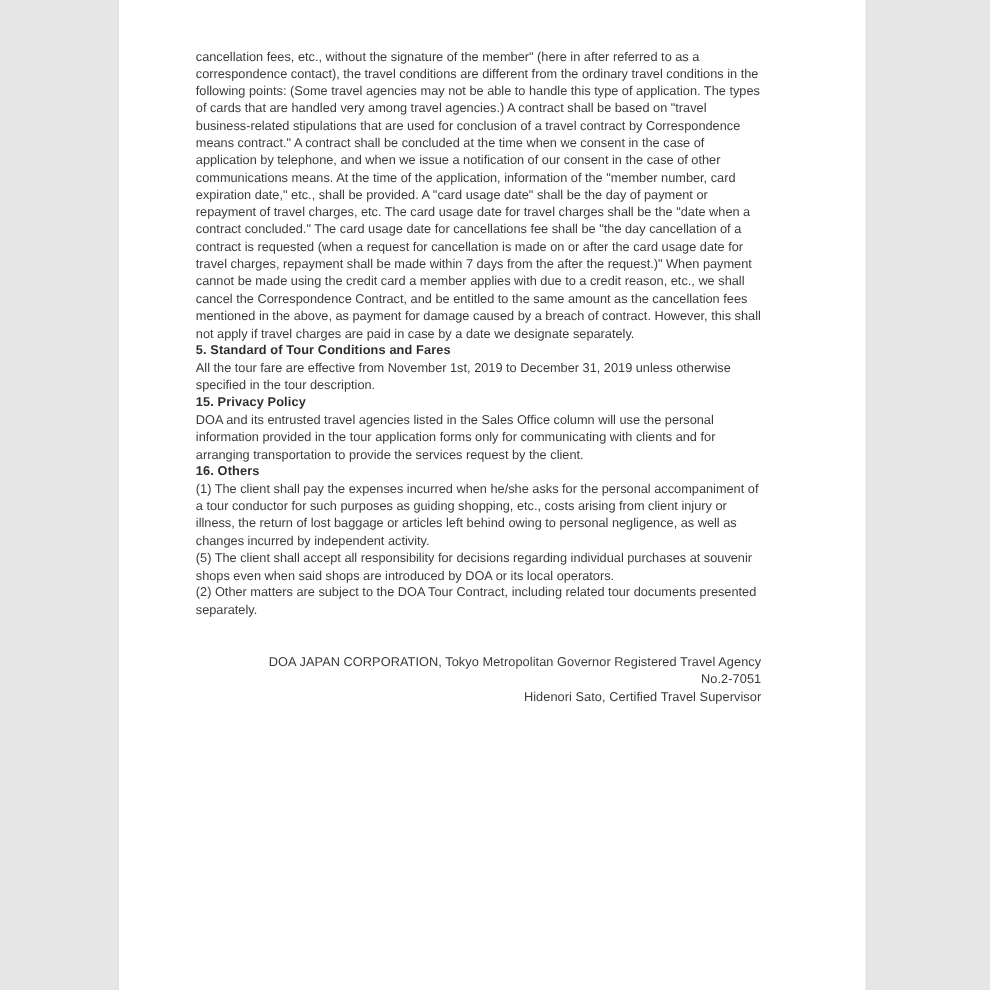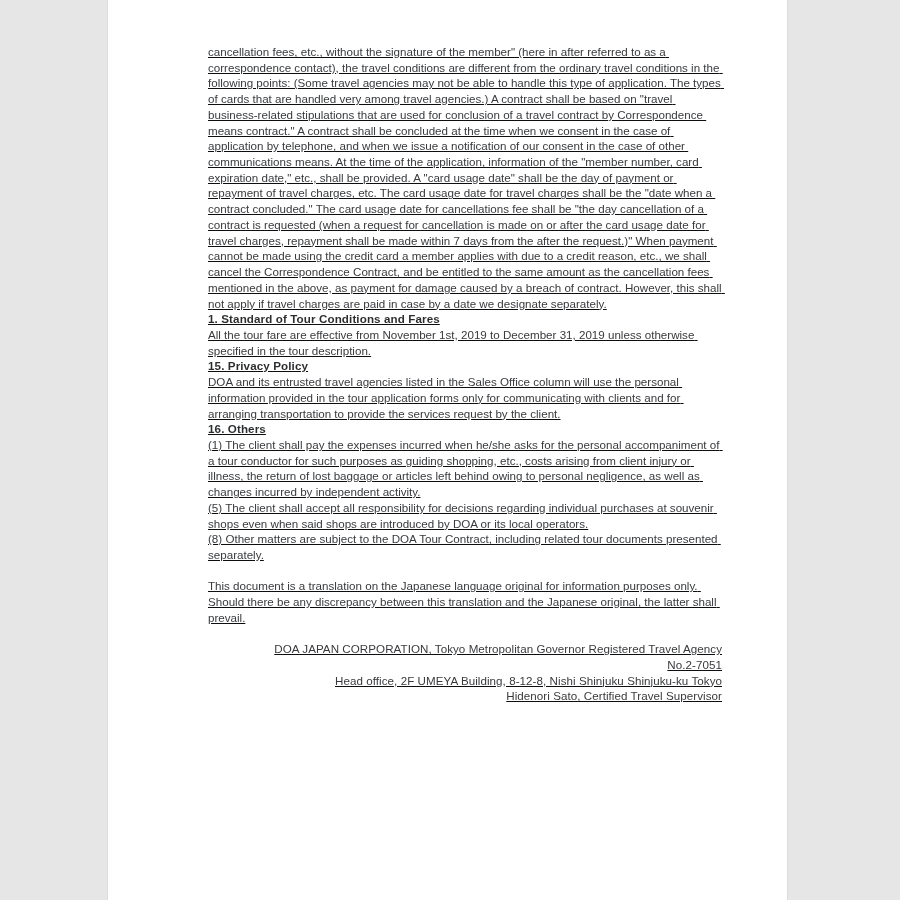--- a/index.html
+++ b/index.html
@@ -23,24 +23,23 @@
     position: absolute;
     left: 108px;
     top: 0;
     width: 679px;
     height: 900px;
     background: #ffffff;
     box-shadow: 0 0 0 1px #dcdcdc;
   }
   .page-inner {
     position: absolute;
-    left: 100px;
+    left: 70px;
     top: 44px;
     width: 514px;
-    text-decoration: underline;
   }
   .doc-text {
     font-size: 11.6px;
     line-height: 15.72px;
     color: #2c2e31;
     text-align: right;
     letter-spacing: 0.005em;
     -webkit-font-smoothing: antialiased;
   }
   .para {
@@ -75,45 +74,43 @@
 </style>
 </head>
 <body>
 
 <div class="viewport">
   <div class="page">
     <div class="page-inner scan">
 
       <p class="para">cancellation fees, etc., without the signature of the member" (here in after referred to as a correspondence contact), the travel conditions are different from the ordinary travel conditions in the following points: (Some travel agencies may not be able to handle this type of application. The types of cards that are handled very among travel agencies.) A contract shall be based on "travel business-related stipulations that are used for conclusion of a travel contract by Correspondence means contract." A contract shall be concluded at the time when we consent in the case of application by telephone, and when we issue a notification of our consent in the case of other communications means. At the time of the application, information of the "member number, card expiration date," etc., shall be provided. A "card usage date" shall be the day of payment or repayment of travel charges, etc. The card usage date for travel charges shall be the "date when a contract concluded." The card usage date for cancellations fee shall be "the day cancellation of a contract is requested (when a request for cancellation is made on or after the card usage date for travel charges, repayment shall be made within 7 days from the after the request.)" When payment cannot be made using the credit card a member applies with due to a credit reason, etc., we shall cancel the Correspondence Contract, and be entitled to the same amount as the cancellation fees mentioned in the above, as payment for damage caused by a breach of contract. However, this shall not apply if travel charges are paid in case by a date we designate separately.</p>
 
-      <div class="heading">1. Standard of Tour Conditions and Fares</div>
+      <div class="heading">5. Standard of Tour Conditions and Fares</div>
 
       <p class="para">All the tour fare are effective from November 1st, 2019 to December 31, 2019 unless otherwise specified in the tour description.</p>
 
       <div class="heading">15. Privacy Policy</div>
 
       <p class="para">DOA and its entrusted travel agencies listed in the Sales Office column will use the personal information provided in the tour application forms only for communicating with clients and for arranging transportation to provide the services request by the client.</p>
 
       <div class="heading">16. Others</div>
 
       <p class="para">(1) The client shall pay the expenses incurred when he/she asks for the personal accompaniment of a tour conductor for such purposes as guiding shopping, etc., costs arising from client injury or illness, the return of lost baggage or articles left behind owing to personal negligence, as well as changes incurred by independent activity.</p>
 
       <p class="para">(5) The client shall accept all responsibility for decisions regarding individual purchases at souvenir shops even when said shops are introduced by DOA or its local operators.</p>
 
 
-      <p class="para">(8) Other matters are subject to the DOA Tour Contract, including related tour documents presented separately.</p>
+      <p class="para">(2) Other matters are subject to the DOA Tour Contract, including related tour documents presented separately.</p>
 
       <div class="spacer"></div>
 
-      <p class="para">This document is a translation on the Japanese language original for information purposes only. Should there be any discrepancy between this translation and the Japanese original, the latter shall prevail.</p>
 
       <div class="block-gap"></div>
 
       <div class="doc-text">
         <div>DOA JAPAN CORPORATION, Tokyo Metropolitan Governor Registered Travel Agency</div>
         <div>No.2-7051</div>
-        <div>Head office, 2F UMEYA Building, 8-12-8, Nishi Shinjuku Shinjuku-ku Tokyo</div>
         <div>Hidenori Sato, Certified Travel Supervisor</div>
       </div>
 
     </div>
   </div>
 </div>
 
 </body></html>

